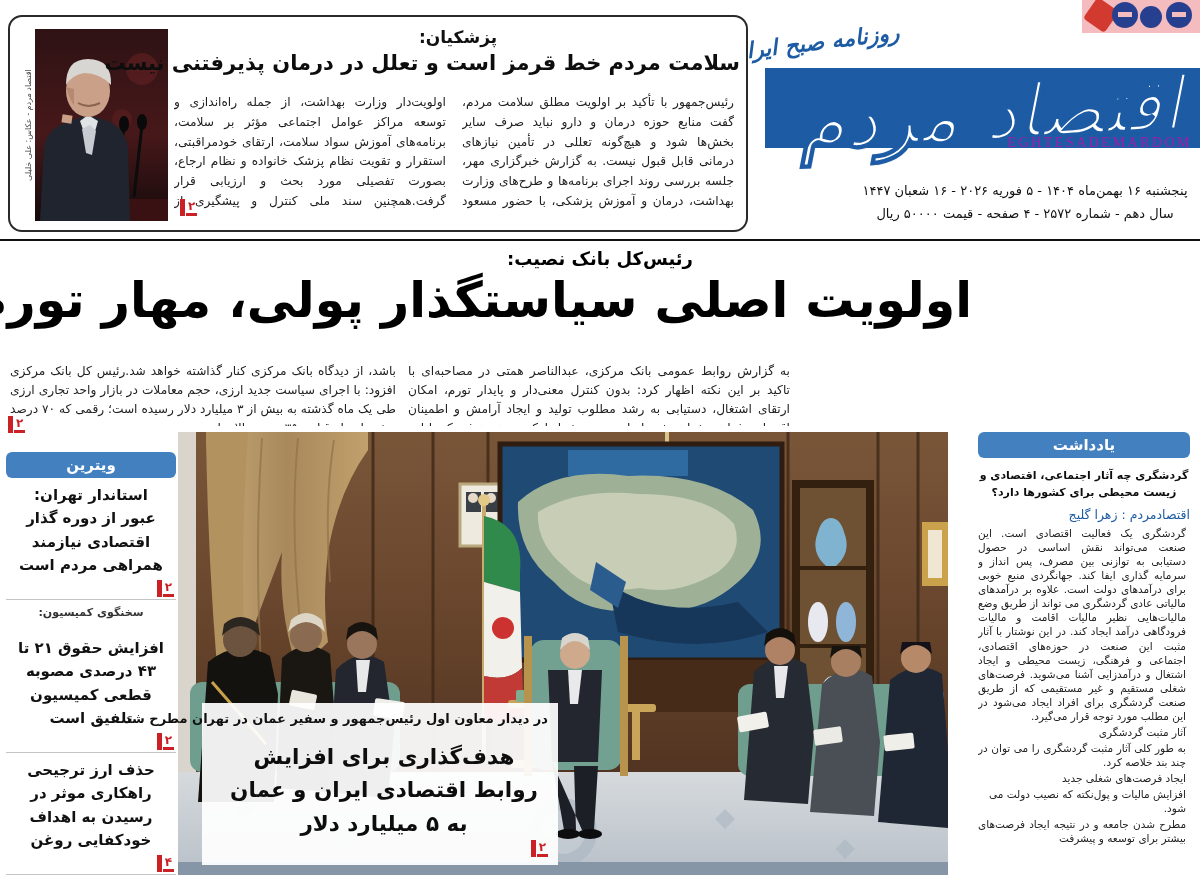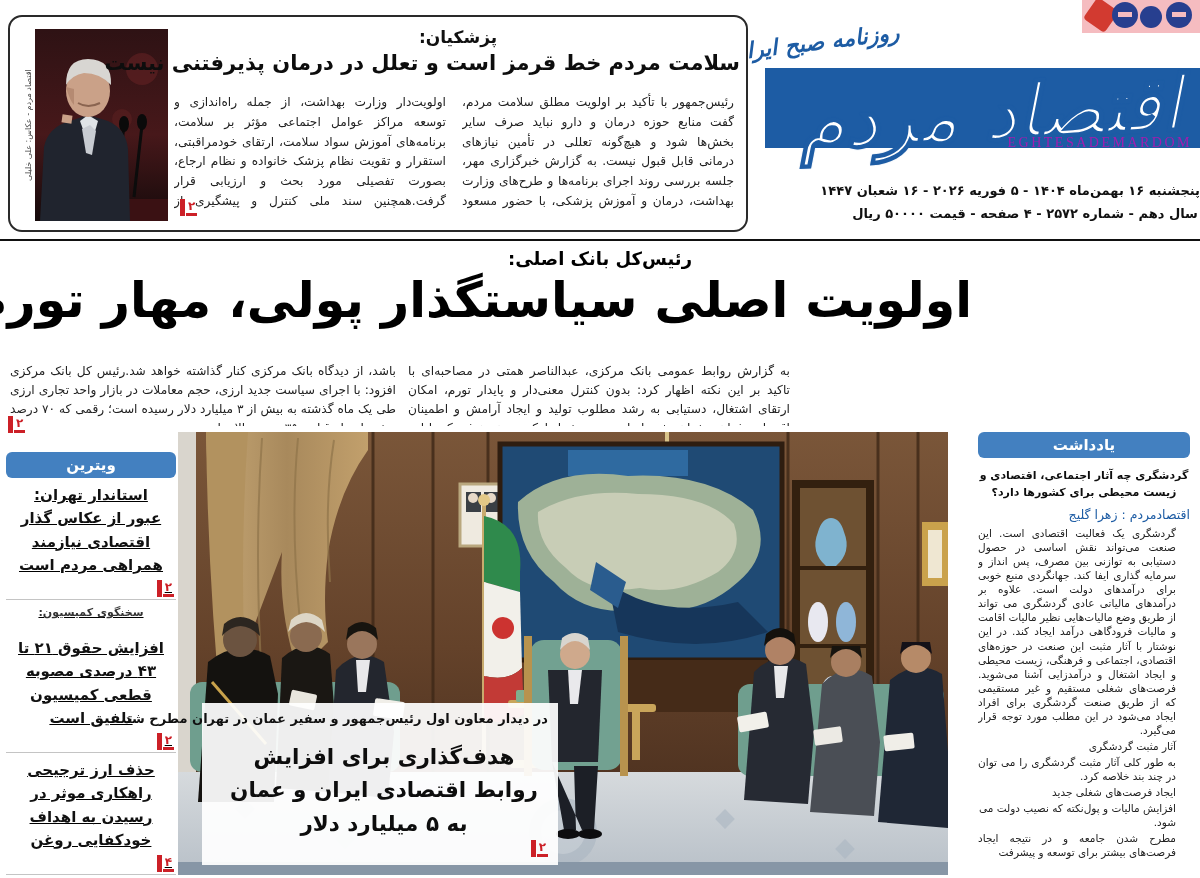--- a/index.html
+++ b/index.html
@@ -16,21 +16,21 @@
   .pref-num{color:#cc2027;font-weight:bold;font-size:12px;line-height:1.05;border-bottom:3px solid #cc2027;padding:0 2px;}
 
   
   #corner-logo{right:0;top:0;width:118px;height:33px;background:#f5bcc0;overflow:hidden;}
   .logo-dot{position:absolute;border-radius:50%;background:#273f8f;}
   .logo-red{position:absolute;background:#d23a30;transform:rotate(35deg);}
   #tagline{right:300px;top:30px;color:#1d5ca4;font-size:22px;font-weight:bold;transform:rotate(-7deg);font-style:italic;}
   #band{right:0;top:68px;width:435px;height:80px;background:#1d5ca4;}
   #paper-title{right:18px;top:8px;color:#ffffff;font-size:74px;font-weight:bold;font-style:italic;line-height:1;white-space:nowrap;-webkit-text-stroke:2px #1d5ca4;text-shadow:0 0 2px #1d5ca4;transform:rotate(-3deg);}
   #latin-title{right:8px;top:135px;color:#a21caf;font-size:14px;letter-spacing:2.5px;font-family:"Liberation Serif","DejaVu Serif",serif;direction:ltr;}
-  .dateline{right:0;width:350px;text-align:center;font-size:13px;font-weight:bold;color:#111;white-space:nowrap;}
+  .dateline{right:0;width:350px;text-align:center;font-size:13px;font-weight:normal;color:#111;white-space:nowrap;}
 
   
   #top-box{left:8px;top:15px;width:740px;height:217px;border:2px solid #2a2a2a;border-radius:14px;background:#fff;}
   #pez-photo{left:12px;top:12px;width:146px;height:192px;overflow:hidden;background:#1c0d0e;}
   #pez-credit{left:0;top:0;width:13px;height:100%;background:#fff;color:#444;font-size:8px;writing-mode:vertical-rl;transform:rotate(180deg);text-align:center;line-height:13px;}
   #top-kicker{left:170px;top:10px;width:556px;text-align:center;font-size:17px;font-weight:900;color:#111;}
   #top-headline{left:166px;top:34px;width:564px;text-align:center;font-size:21px;font-weight:900;color:#0d0d0d;white-space:nowrap;letter-spacing:-.3px;}
   .top-col{top:76px;width:272px;height:118px;font-size:12.2px;line-height:1.62;color:#222;overflow:hidden;}
   #top-col-r{right:12px;}
   #top-col-l{right:300px;}
@@ -46,38 +46,38 @@
   #lead-col-1{right:10px;width:388px;}
   #lead-col-2{right:410px;width:382px;}
   #lead-col-3{right:804px;width:386px;}
   #lead-pref{left:8px;top:416px;}
 
   
   .sec-bar{height:26px;background:#4380c0;border-radius:6px;color:#fff;font-size:15px;font-weight:bold;text-align:center;line-height:26px;}
 
   
   #vitrine{left:6px;top:452px;width:170px;}
-  .vit-item{padding:6px 2px 2px 2px;border-bottom:1px solid #c4c4c4;text-decoration:underline;}
+  .vit-item{padding:6px 2px 2px 2px;border-bottom:1px solid #c4c4c4;}
   .vit-item:last-child{border-bottom:1px solid #c4c4c4;}
   .vit-kicker{font-size:11px;font-weight:bold;color:#333;text-align:center;margin-bottom:18px;}
   .vit-title{font-size:15px;font-weight:900;color:#111;text-align:center;line-height:1.55;}
   .vit-foot{height:20px;display:flex;align-items:flex-end;}
 
   
   #photo{left:178px;top:432px;width:770px;height:443px;background:#5d3f2a;}
   #photo svg{display:block;}
   #caption-box{left:24px;bottom:10px;width:356px;background:rgba(255,255,255,.93);padding:8px 10px 4px 18px;}
   #caption-kicker{font-size:13px;font-weight:900;color:#111;text-align:center;white-space:nowrap;}
   #caption-headline{font-size:21.5px;font-weight:900;color:#0d0d0d;text-align:center;line-height:1.55;margin-top:14px;}
 
   
   #note{left:978px;top:432px;width:212px;height:443px;overflow:hidden;}
   #note-headline{font-size:11px;font-weight:900;color:#0d0d0d;text-align:center;line-height:1.5;margin:10px 0 6px 0;}
   #note-byline{font-size:12.5px;font-weight:normal;color:#1d5ca4;text-align:right;margin-bottom:4px;}
-  .note-p{font-size:10.5px;line-height:1.34;color:#222;margin:0 14px 2px 0;}
+  .note-p{font-size:10.5px;line-height:1.34;color:#222;margin:0 4px 2px 0;}
 </style>
 </head>
 <body>
 
 <div id="page">
 
   <div class="abs" id="corner-logo">
     <span class="logo-red" style="left:6px;top:2px;width:26px;height:26px;border-radius:4px;"></span>
     <span class="logo-dot" style="left:30px;top:2px;width:26px;height:26px;"></span>
     <span class="logo-dot" style="left:58px;top:6px;width:22px;height:22px;"></span>
@@ -137,35 +137,35 @@
     <div class="abs fa just top-col" id="top-col-l">اولویت‌دار وزارت بهداشت، از جمله راه‌اندازی و توسعه مراکز عوامل اجتماعی مؤثر بر سلامت، برنامه‌های آموزش سواد سلامت، ارتقای خودمراقبتی، استقرار و تقویت نظام پزشک خانواده و نظام ارجاع، بصورت تفصیلی مورد بحث و ارزیابی قرار گرفت.همچنین سند ملی کنترل و پیشگیری از بیماری‌های غیرواگیر و گزارش مربوط به اعتبارات و سرانه بخش سلامت کشور، از..</div>
 
     <span class="abs pref" id="top-pref">
       <span class="pref-bar"></span>
       <span class="pref-num">۲</span>
     </span>
   </div>
 
   <div class="abs" id="main-rule"></div>
 
-  <div class="abs fa" id="lead-kicker">رئیس‌کل بانک اصلی:</div>
+  <div class="abs fa" id="lead-kicker">رئیس‌کل بانک نصیب:</div>
   <div class="abs fa" id="lead-headline">اولویت اصلی سیاستگذار پولی، مهار تورم است</div>
   <div class="abs fa just lead-col" id="lead-col-2">به گزارش روابط عمومی بانک مرکزی، عبدالناصر همتی در مصاحبه‌ای با تاکید بر این نکته اظهار کرد: بدون کنترل معنی‌دار و پایدار تورم، امکان ارتقای اشتغال، دستیابی به رشد مطلوب تولید و ایجاد آرامش و اطمینان اقتصادی فراهم نخواهد شد. از این‌رو، در شرایط کنونی هر هدفی که با این اولویت در تضاد</div>
   <div class="abs fa just lead-col" id="lead-col-3">باشد، از دیدگاه بانک مرکزی کنار گذاشته خواهد شد.رئیس کل بانک مرکزی افزود: با اجرای سیاست جدید ارزی، حجم معاملات در بازار واحد تجاری ارزی طی یک ماه گذشته به بیش از ۳ میلیارد دلار رسیده است؛ رقمی که ۷۰ درصد بیشتر از ماه قبل و ۳۵ درصد بالاتر از ...</div>
   <span class="abs pref" id="lead-pref">
     <span class="pref-bar"></span>
     <span class="pref-num">۲</span>
   </span>
 
   <div class="abs fa" id="vitrine">
     <div class="sec-bar">ویترین</div>
 
     <div class="vit-item">
       <div class="vit-title">استاندار تهران:</div>
-      <div class="vit-title">عبور از عکاس گذار اقتصادی نیازمند همراهی مردم است</div>
+      <div class="vit-title">عبور از دوره گذار اقتصادی نیازمند همراهی مردم است</div>
       <div class="vit-foot">
           <span class="pref">
             <span class="pref-bar"></span>
             <span class="pref-num">۲</span>
           </span>
         </div>
     </div>
 
     <div class="vit-item">
       <div class="vit-kicker">سخنگوی کمیسیون:</div>

